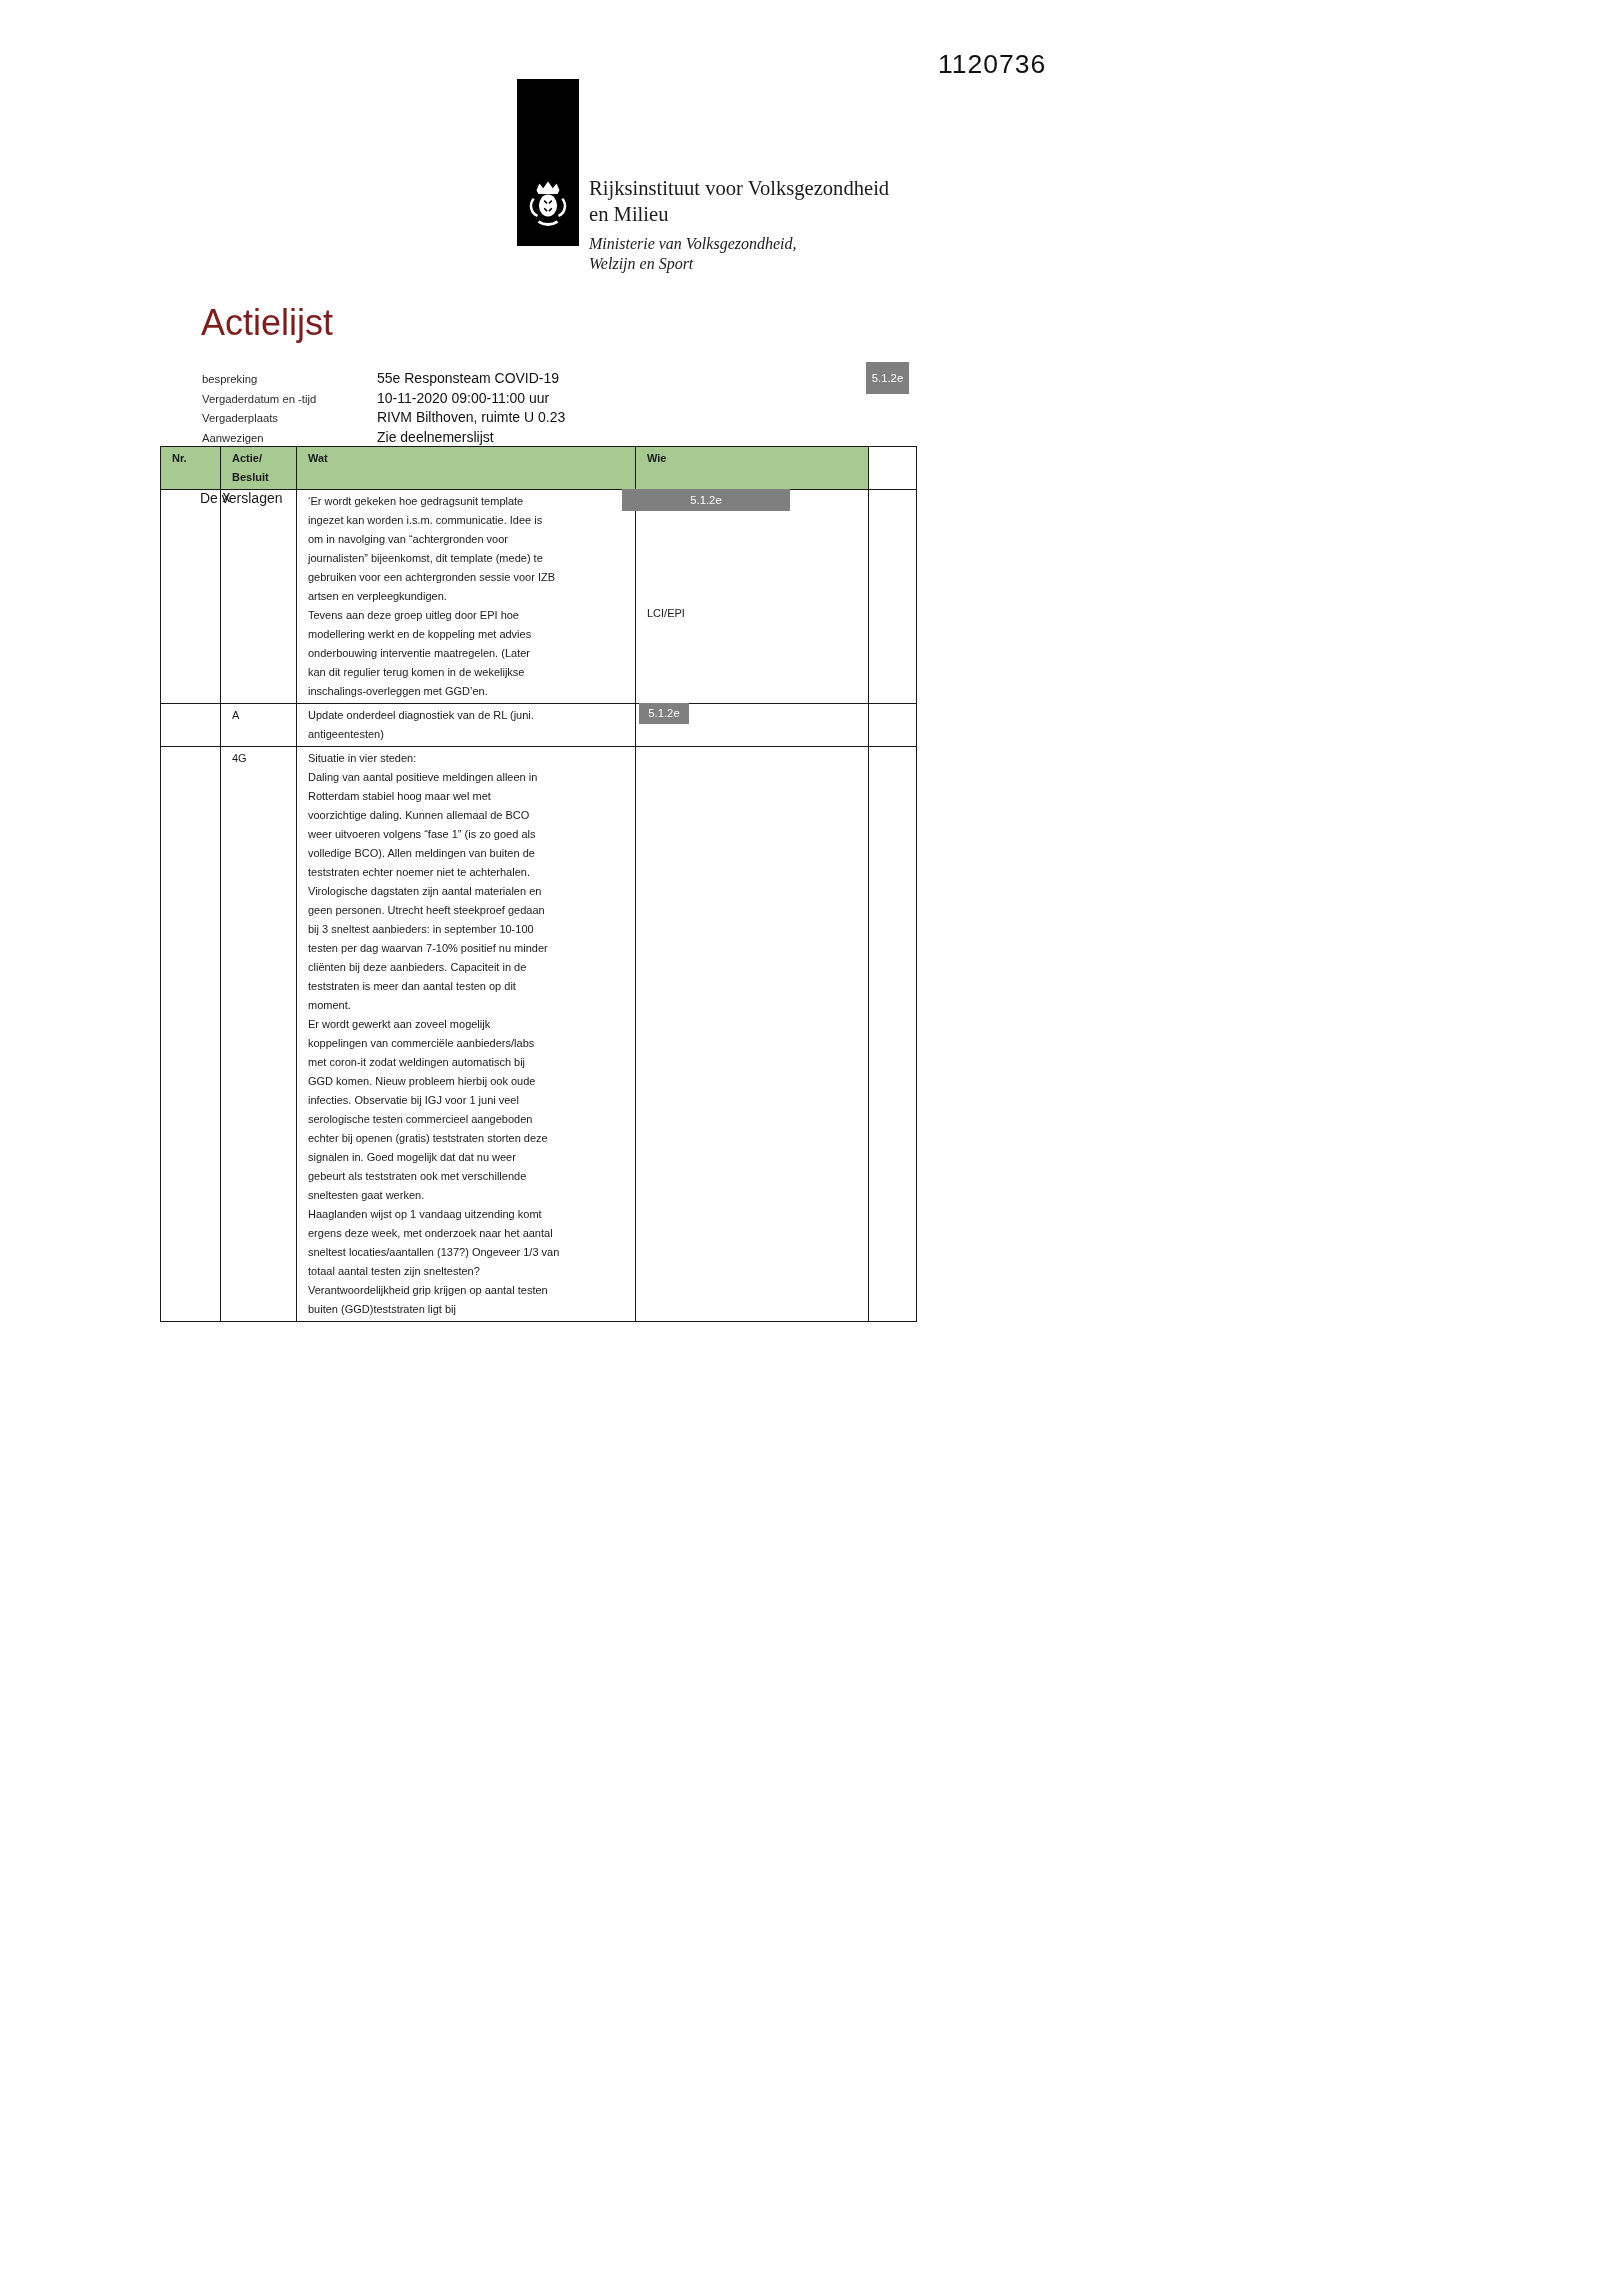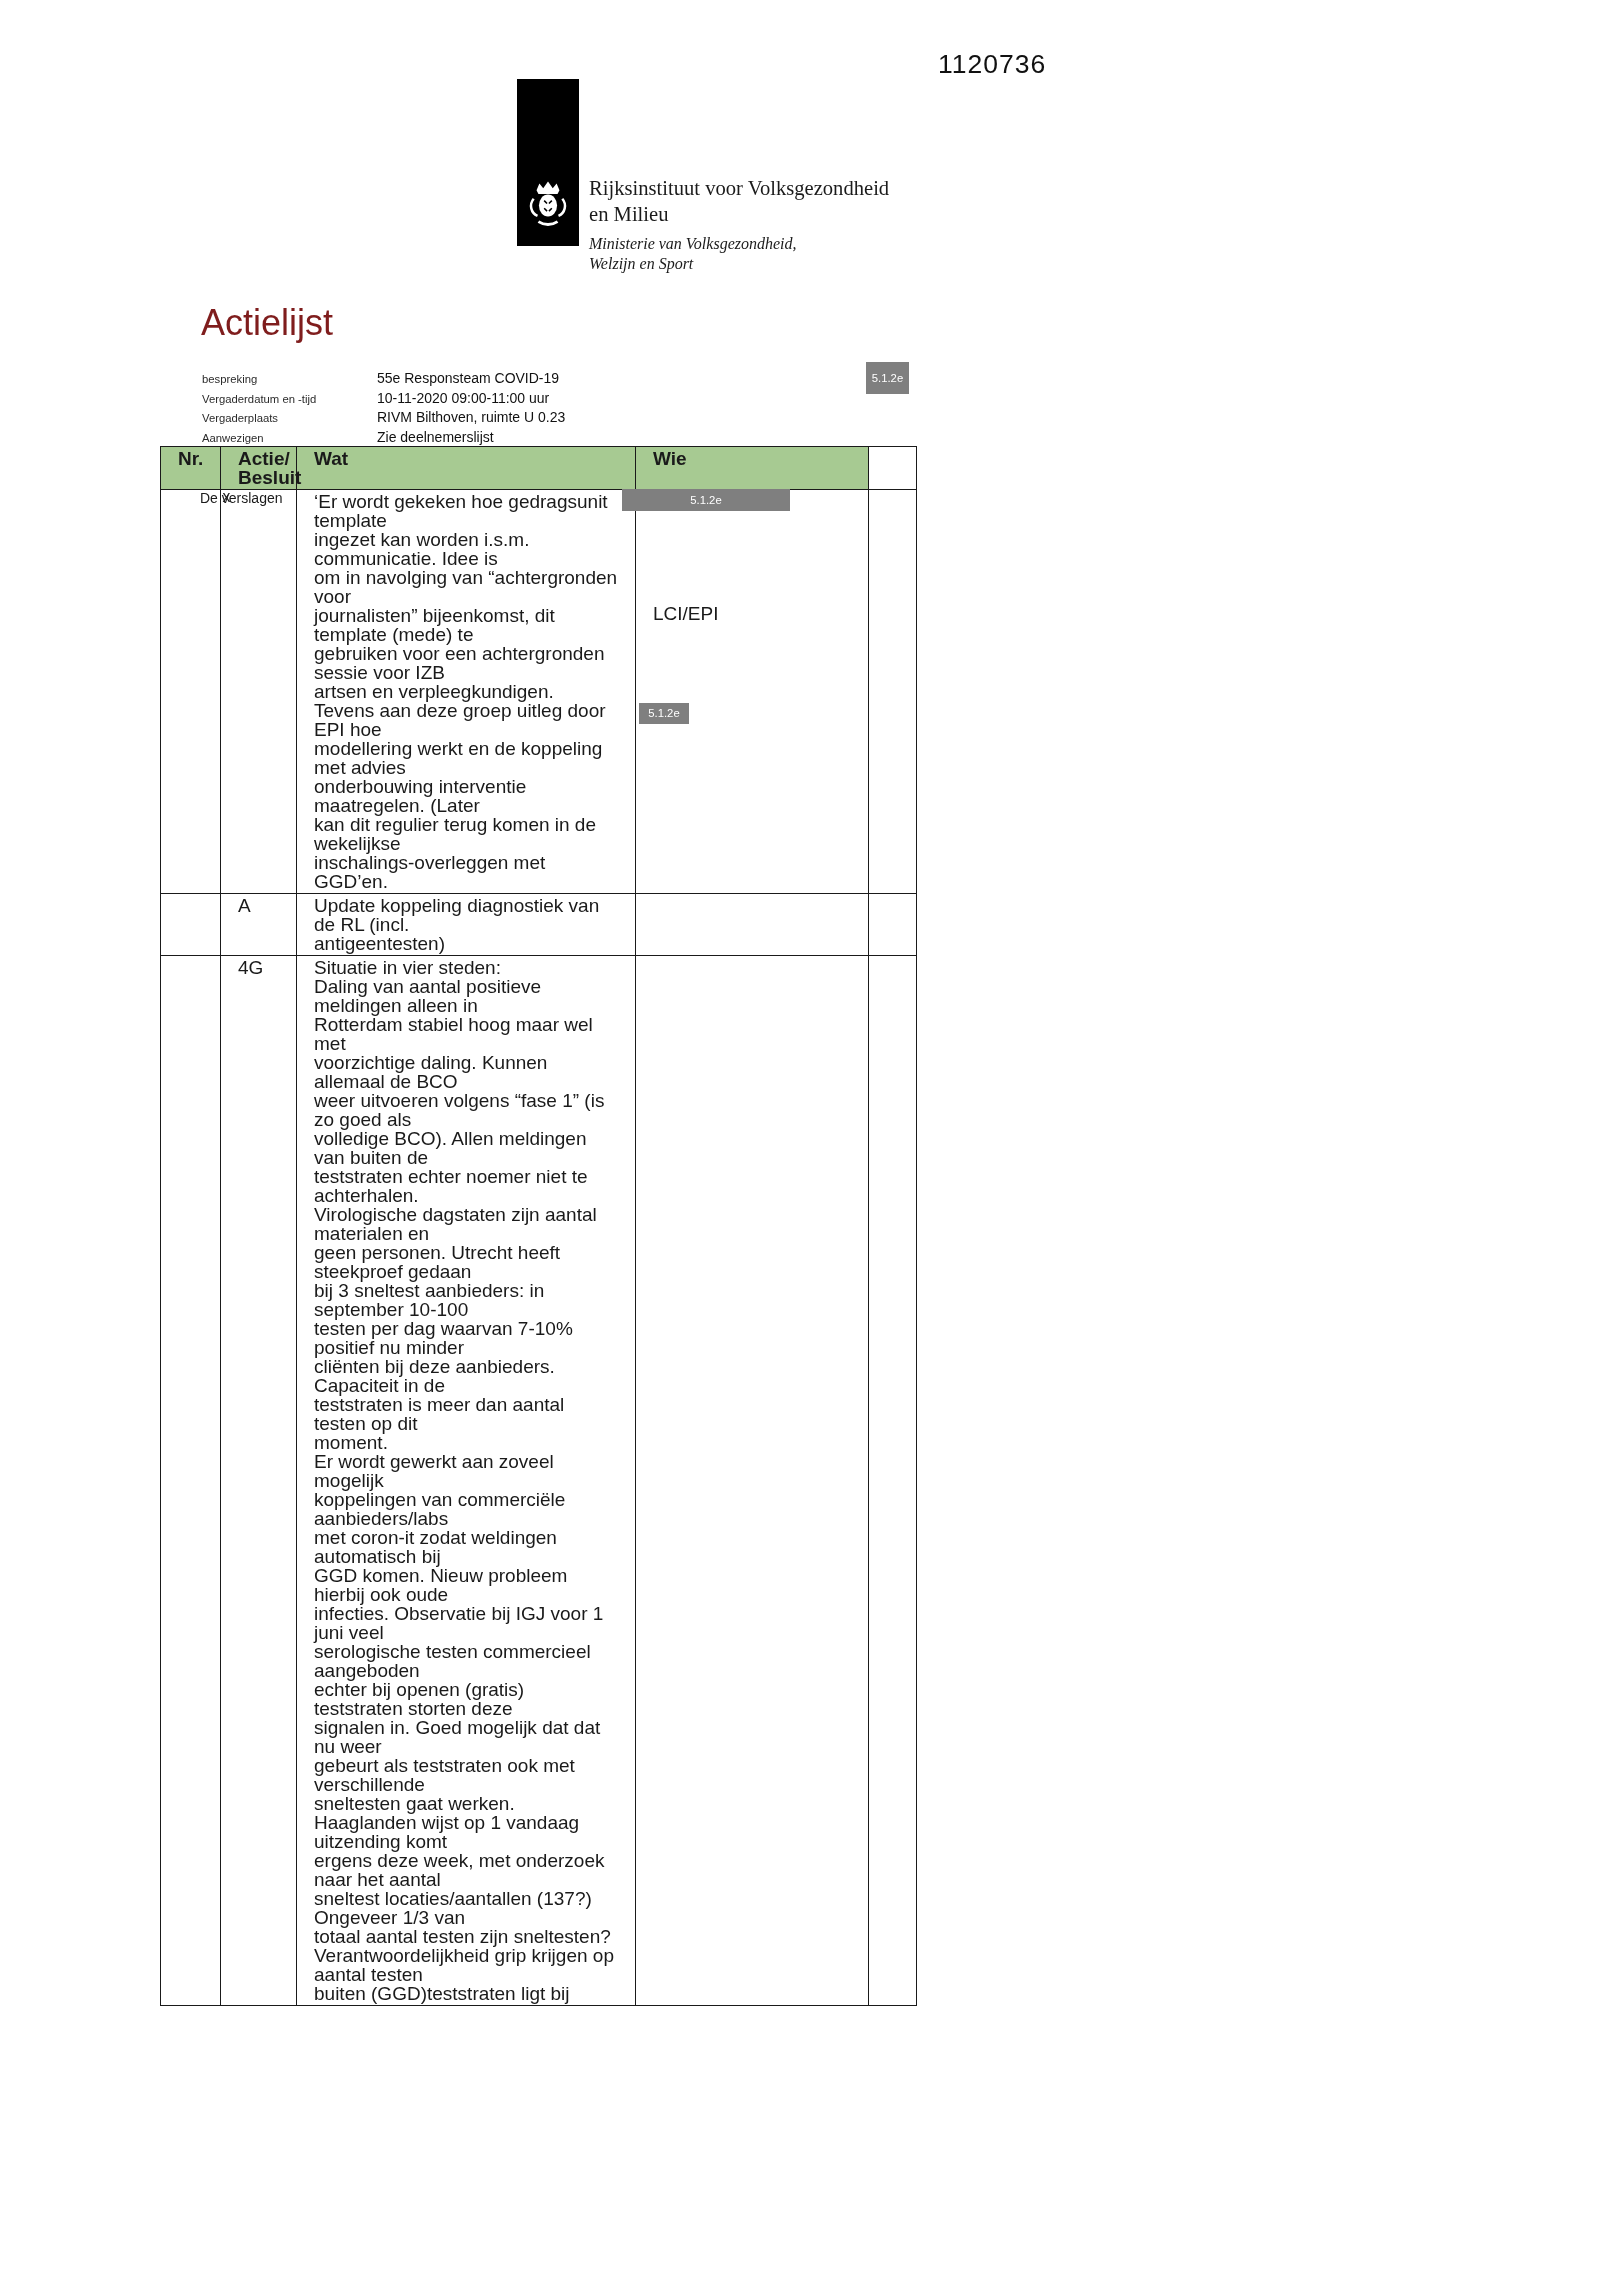--- a/index.html
+++ b/index.html
@@ -31,21 +31,21 @@
   
   .meta{position:absolute;left:202px;top:370px;width:549px;}
   .meta-row{display:flex;align-items:baseline;height:19.6px;}
   .meta-label{width:175px;font-size:11.3px;color:#2b2b2b;}
   .meta-value{font-size:14px;color:#111;}
 
   
   .tablewrap{position:absolute;left:160px;top:446px;width:757px;}
   table.actions{table-layout:fixed;border-collapse:collapse;width:757px;}
   table.actions td,table.actions th{border:1px solid #1a1a1a;vertical-align:top;
-      font-size:19px;line-height:19px;padding:2px 17px;text-align:left;overflow:visible;}
+      font-size:11px;line-height:19px;padding:2px 11px;text-align:left;overflow:visible;}
   th.hdr{background:#a7ca92;font-size:14px;font-weight:bold;padding:3.9px 5.9px;
          white-space:pre-line;line-height:17.6px;}
   th.hdr-empty{background:#ffffff;}
   td.wat{padding:2.9px 3.9px 2.9px 7.8px;white-space:pre-line;}
   td.wie{padding:2.9px 3.9px 2.9px 7.8px;position:relative;margin-top:14px;}
   td.actie{padding:2.9px 5.9px;}
   .verslagen{position:absolute;left:40px;top:44px;white-space:nowrap;font-size:14px;z-index:3;}
   .xmark{position:absolute;left:22.5px;top:-2px;font-size:15.7px;font-weight:500;}
   .r1-redaction{left:462px;top:43px;width:168px;height:21.6px;z-index:2;}
   .r2-redaction{left:479px;top:257px;width:50px;height:20.6px;z-index:2;}
@@ -132,21 +132,21 @@
 kan dit regulier terug komen in de wekelijkse
 inschalings-overleggen met GGD’en.</td>
         <td class="wie">
           <div class="lci">LCI/EPI</div>
         </td>
         <td></td>
       </tr>
       <tr style="height:39px">
         <td></td>
         <td class="actie">A</td>
-        <td class="wat">Update koppeling diagnostiek van de RL (incl.
+        <td class="wat">Update onderdeel diagnostiek van de RL (juni.
 antigeentesten)</td>
         <td class="wie"></td>
         <td></td>
       </tr>
       <tr style="height:571px">
         <td></td>
         <td class="actie">4G</td>
         <td class="wat">Situatie in vier steden:
 Daling van aantal positieve meldingen alleen in
 Rotterdam stabiel hoog maar wel met

